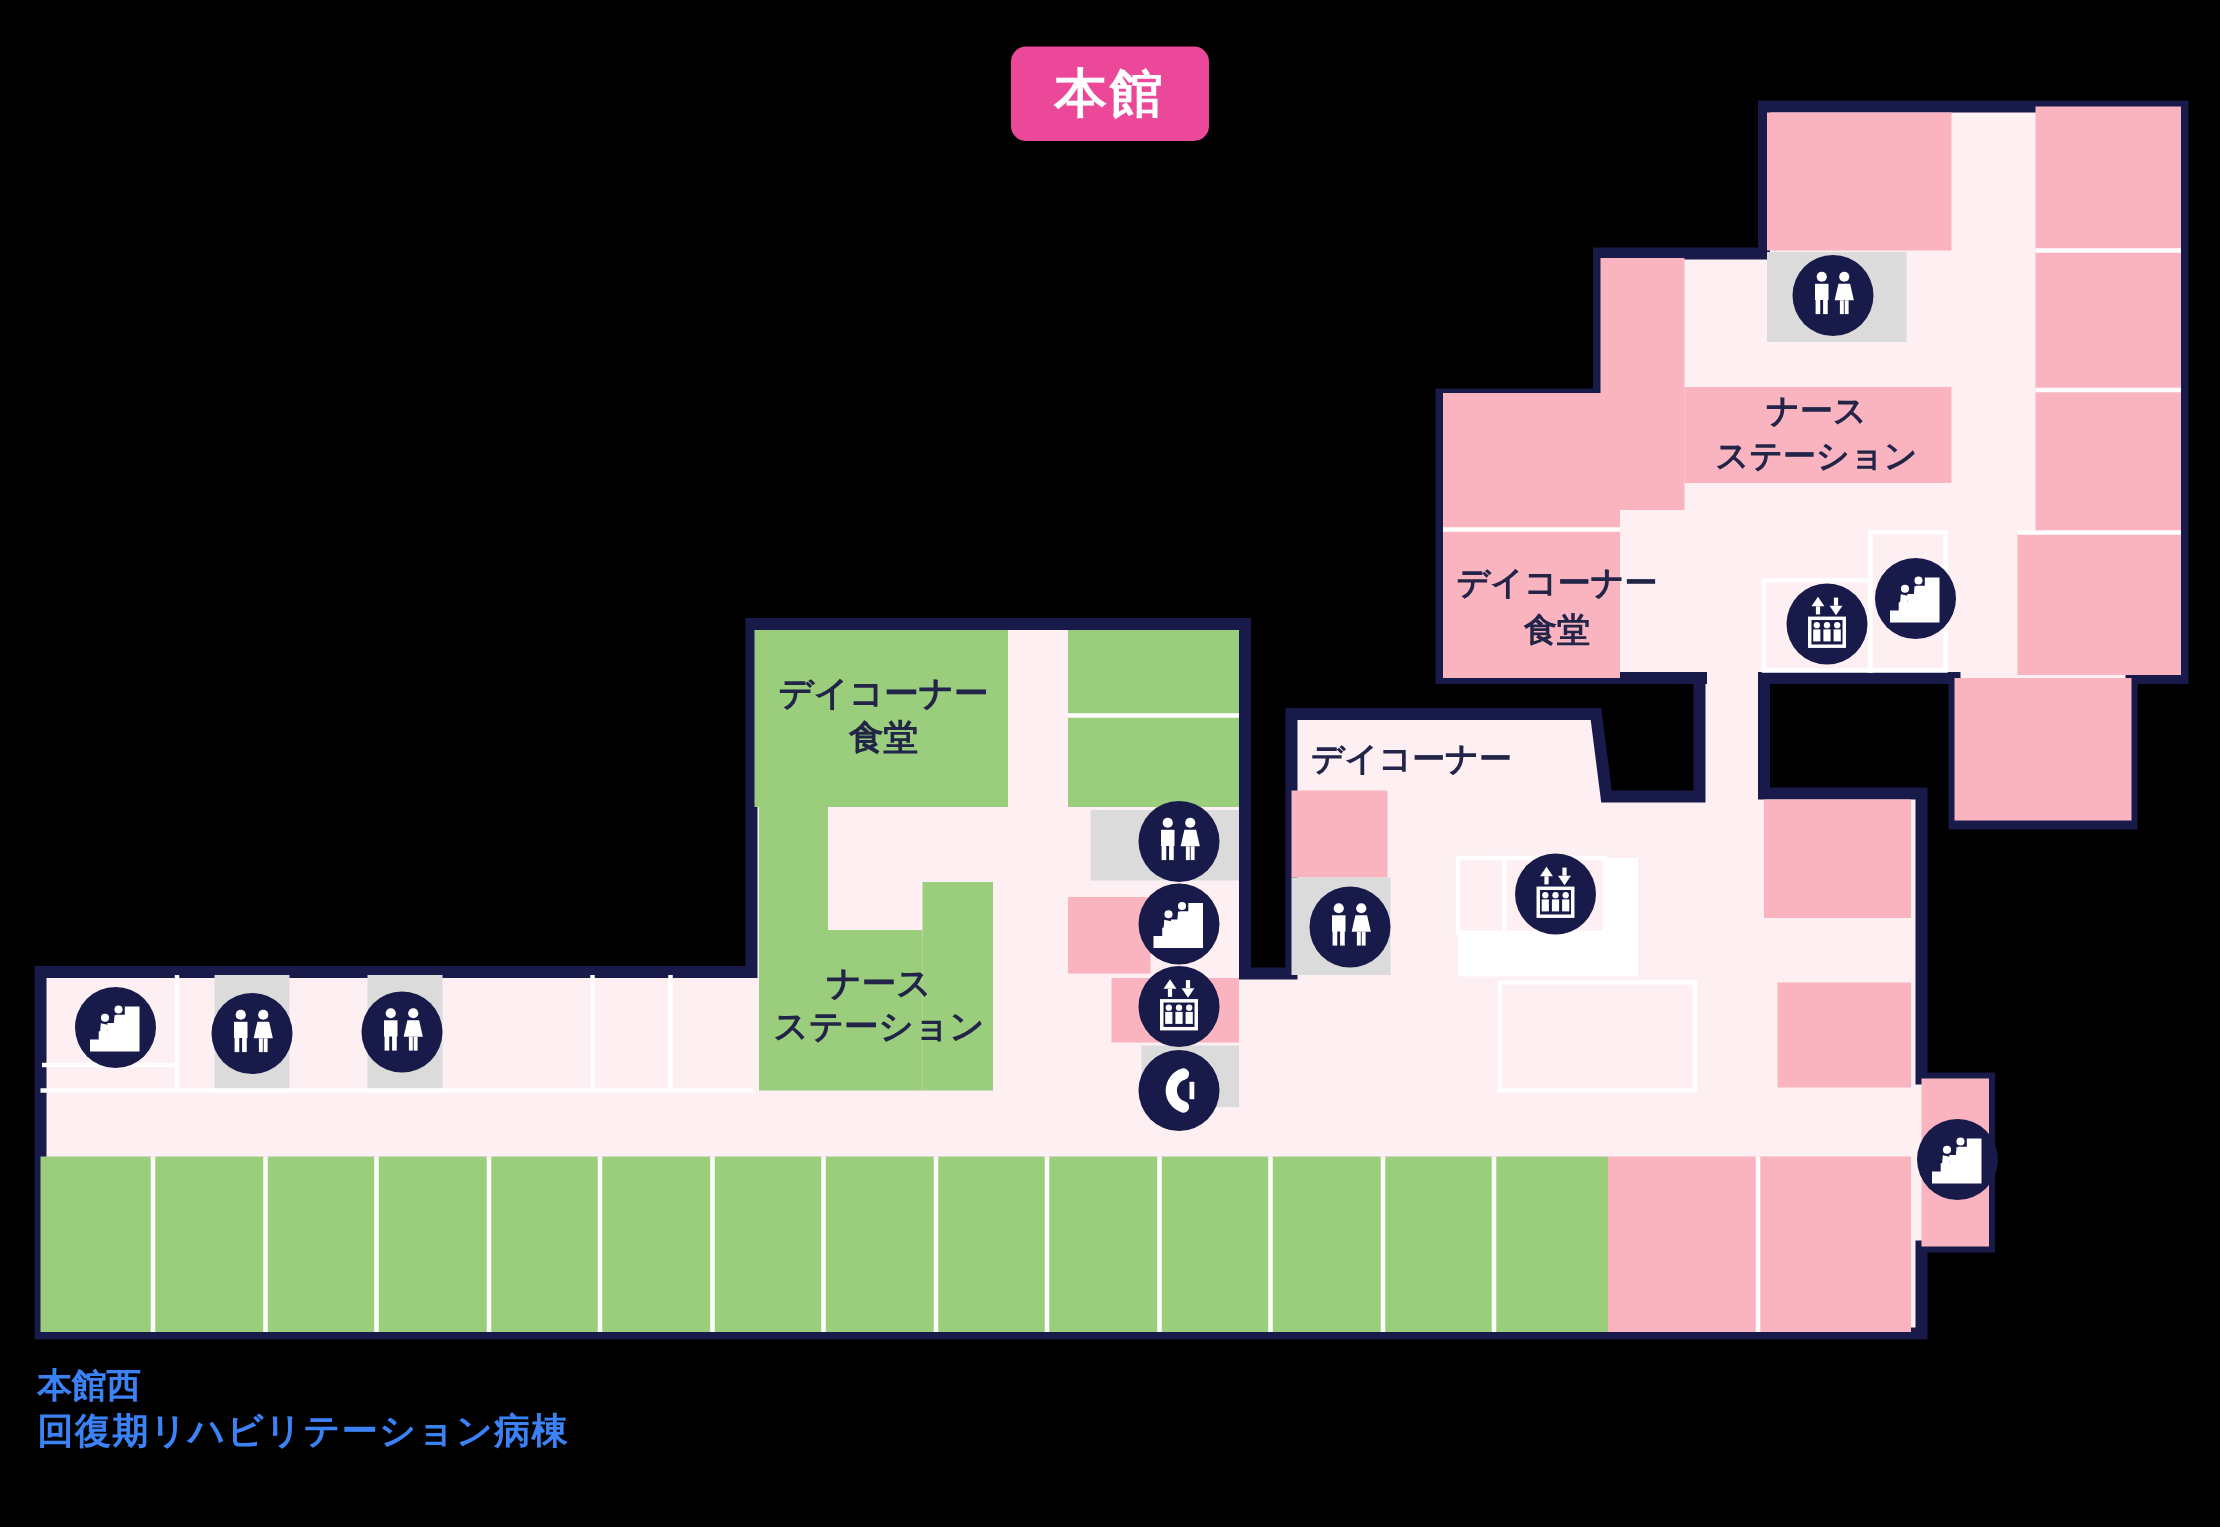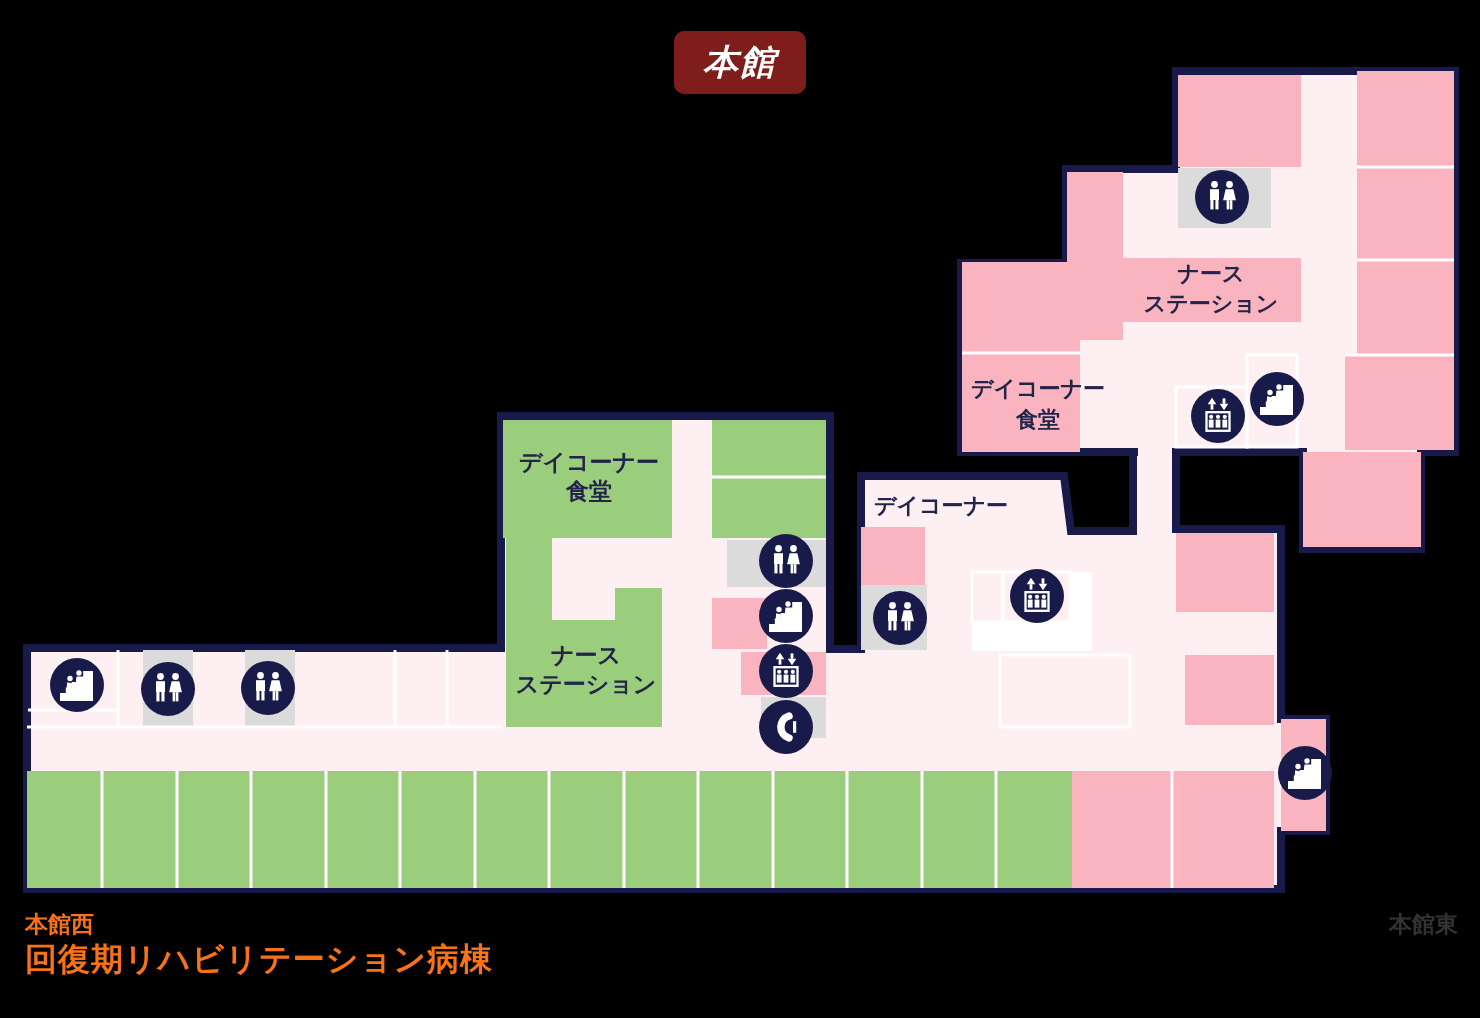--- a/index.html
+++ b/index.html
@@ -6,21 +6,21 @@
   #stage{position:relative;width:1480px;height:1018px;background:#000;overflow:hidden;
          font-family:"DejaVu Sans","Liberation Sans",sans-serif;}
   #map-svg{position:absolute;left:0;top:0;}
   .title-box{position:absolute;left:674px;top:31px;width:132px;height:63px;
              border-radius:10px;display:flex;align-items:center;justify-content:center;
              font-size:35px;font-weight:bold;letter-spacing:2px;}
   .caption{position:absolute;top:910px;line-height:1.25;}
   .caption-west{left:25px;text-align:left;}
   .caption-east{right:22px;text-align:right;}
   .caption .small{font-size:23px;font-weight:bold;display:block;}
-  .caption .large{font-size:32px;font-weight:bold;display:block;letter-spacing:1px;}
+  .caption .large{font-size:24px;font-weight:bold;display:block;letter-spacing:1px;}
   svg text{font-family:"DejaVu Sans","Liberation Sans",sans-serif;font-weight:bold;}
 </style>
 </head>
 <body>
 
 <div id="stage" style="background: rgb(0, 0, 0);">
   <svg id="map-svg" width="1480" height="1018" viewBox="0 0 1480 1018">
       <path d="M501,416 L830,416 L830,649 L861,649 L861,476 L1064,476 L1071,531 L1133,531 L1133,452 L1176,452 L1176,529 L1281,529 L1281,719 L1326,719 L1326,831 L1281,831 L1281,889 L27,889 L27,648 L501,648 Z" fill="#fdeff2" fill-rule="evenodd" stroke="#181b4a" stroke-width="8" stroke-linejoin="miter"></path>
       <path d="M1176,71 L1455,71 L1455,452 L1421,452 L1421,549 L1303,549 L1303,452 L961,452 L961,263 L1066,263 L1066,169 L1176,169 Z" fill="#fdeff2" fill-rule="evenodd" stroke="#181b4a" stroke-width="8" stroke-linejoin="miter"></path>
       <rect x="503" y="420" width="169" height="118" fill="#9bce7c"></rect>
@@ -252,23 +252,22 @@
           <path d="M -17,16 L -17,8 L -11.2,8 L -11.2,2.5 L -5.4,2.5 L -5.4,-3 L 0.4,-3 L 0.4,-8.5 L 6.2,-8.5 L 6.2,-14 L 16,-14 L 16,16 Z"></path>
           <circle cx="-7" cy="-6.5" r="2.7"></circle>
           <path d="M -9.8,-2.8 L -4.6,-1.6 L -6,5.2 L -10.4,4 Z"></path>
           <path d="M -9,4.4 l -1.8,4.2 l 1.8,0.8 l 1.6,-3.8 Z"></path>
           <circle cx="2" cy="-12" r="2.7"></circle>
           <path d="M -0.6,-8.4 L 4.6,-7.2 L 3.2,-0.4 L -1.2,-1.6 Z"></path>
           <path d="M 0.4,-1 l -2,4.2 l 1.8,0.8 l 1.8,-3.8 Z"></path>
         </g>
       </g>
     </svg>
-  <div class="title-box" style="background: #7f1d1d; color: rgb(255, 255, 255); font-style: italic;">
+  <div class="title-box" style="background: #ec4899; color: rgb(255, 255, 255);">
     <span>本館</span>
   </div>
-  <div class="caption caption-west" style="color: #f97316;">
+  <div class="caption caption-west" style="color: #3b82f6;">
     <span class="small">本館西</span>
     <span class="large">回復期リハビリテーション病棟</span>
   </div>
   <div class="caption caption-east" style="color: rgb(51, 51, 51);">
-    <span class="small">本館東</span>
   </div>
 </div>
 
 </body></html>

